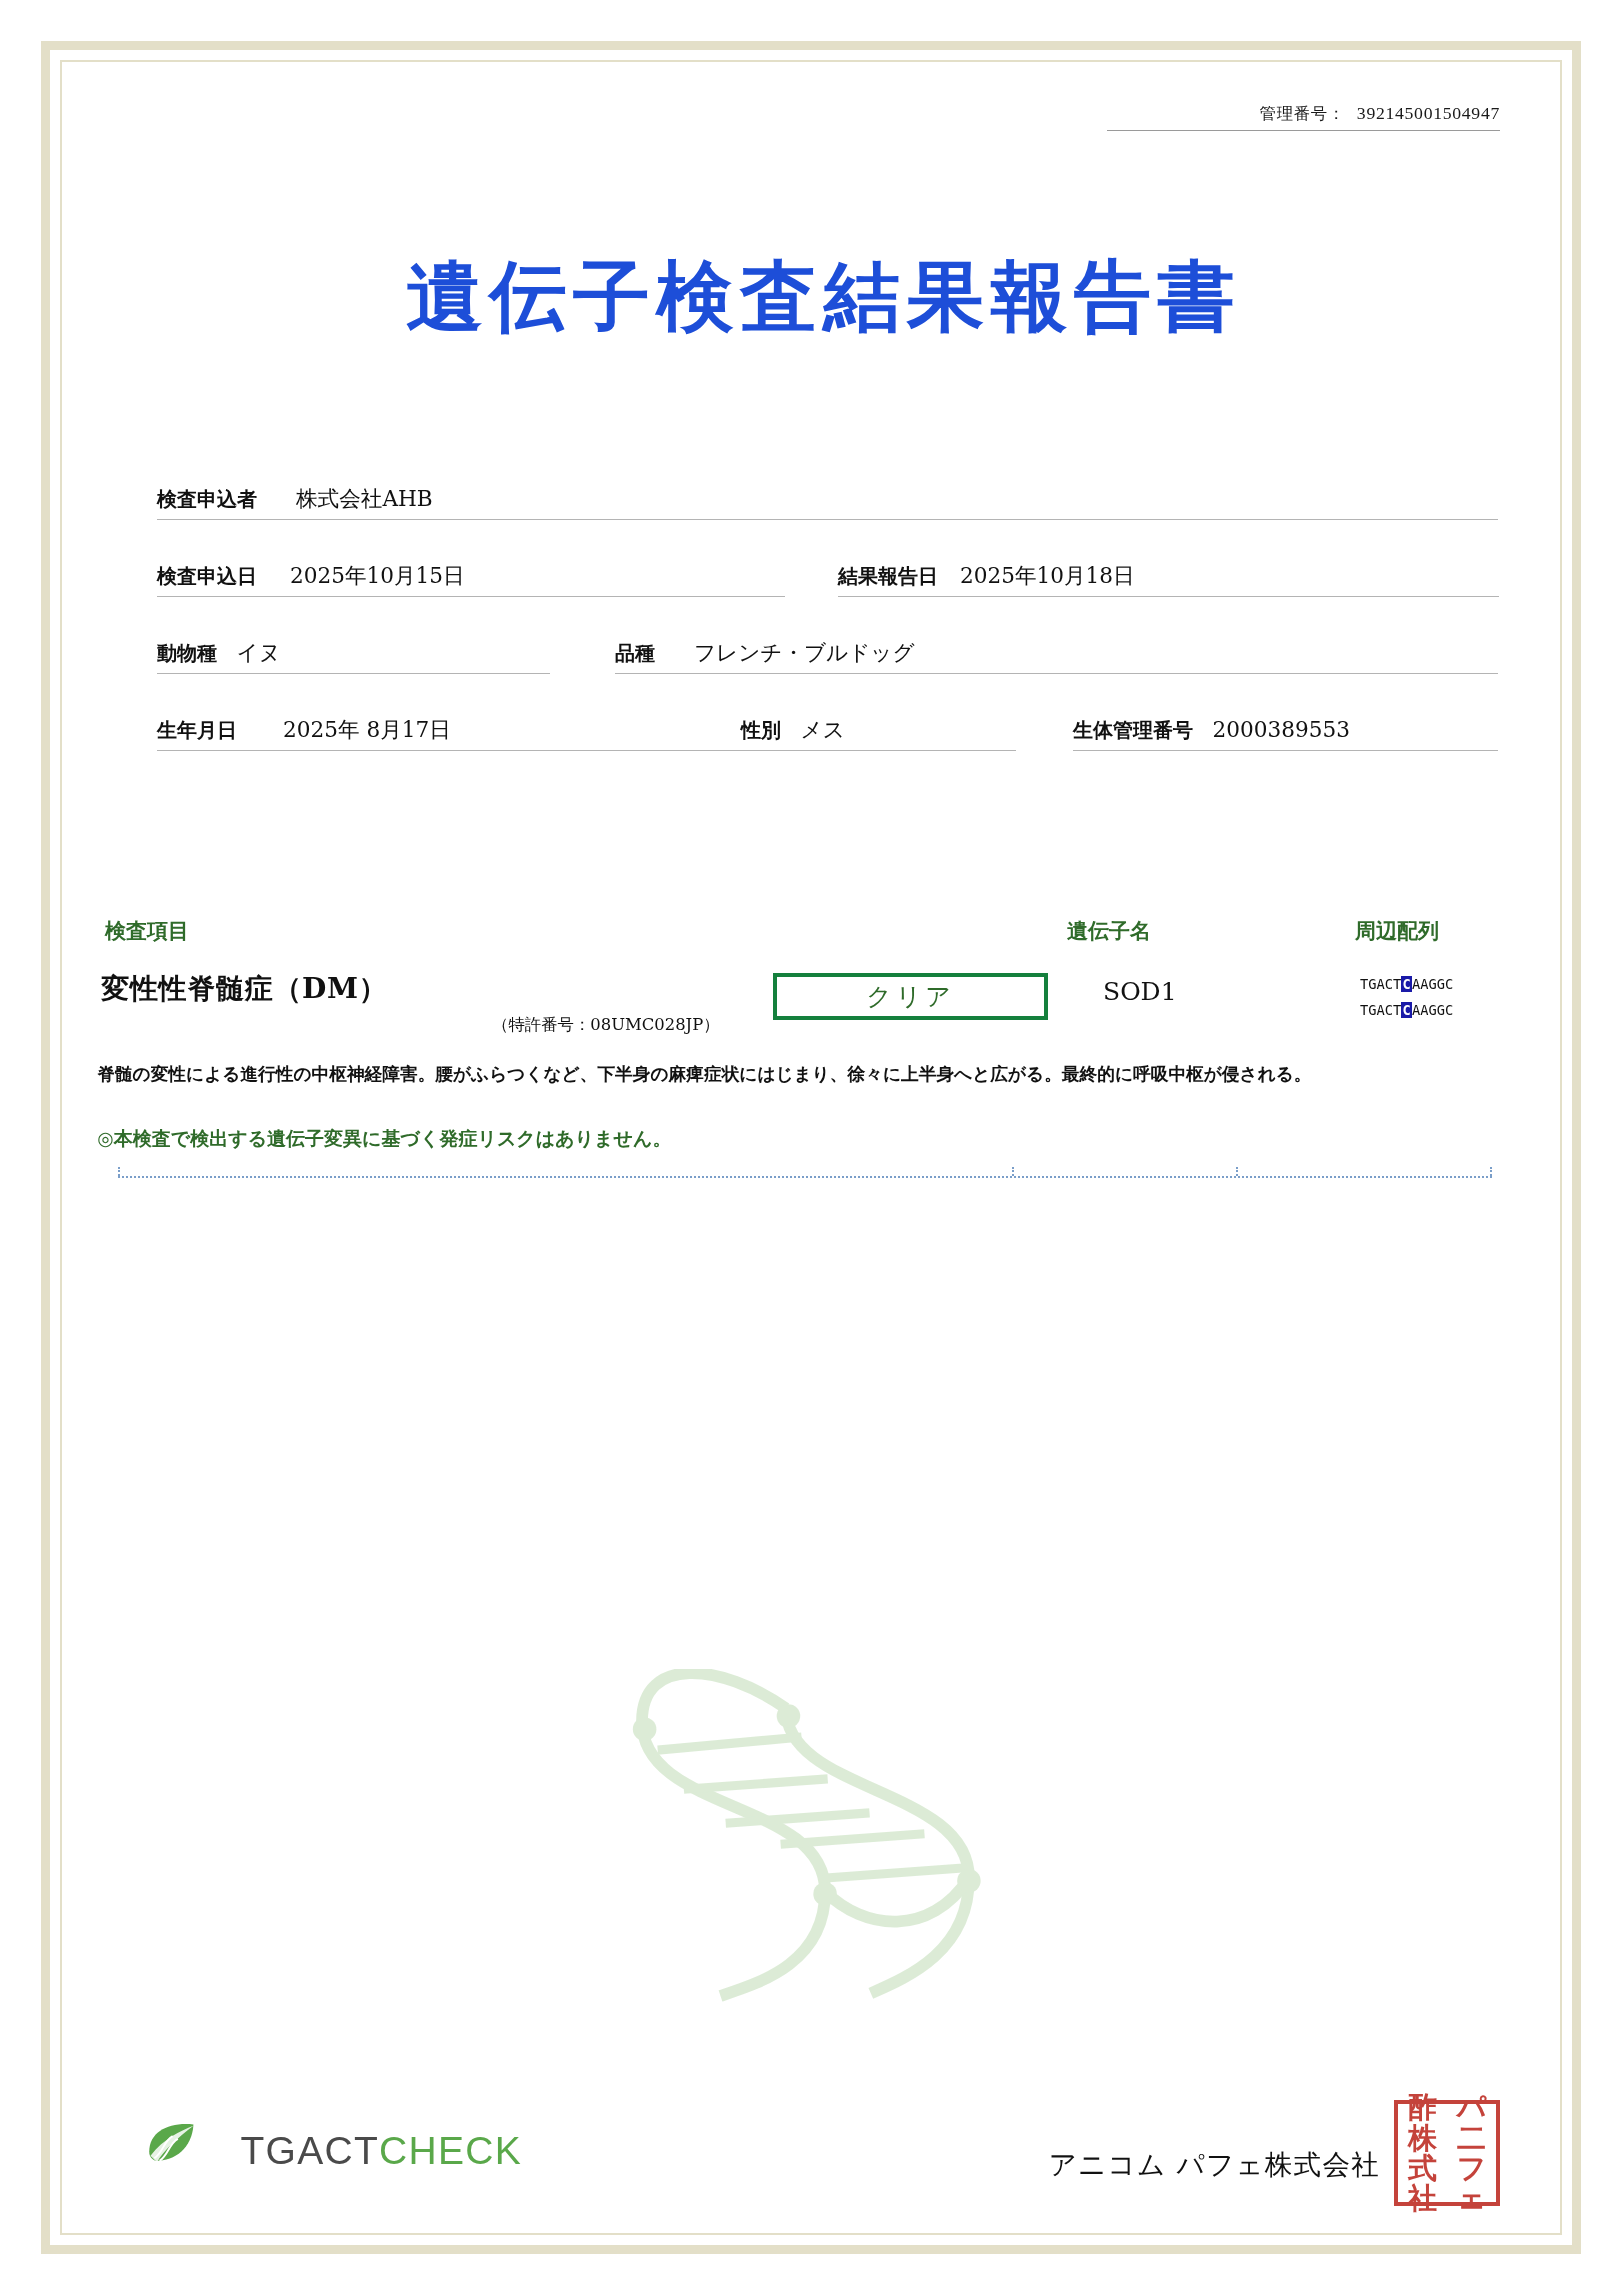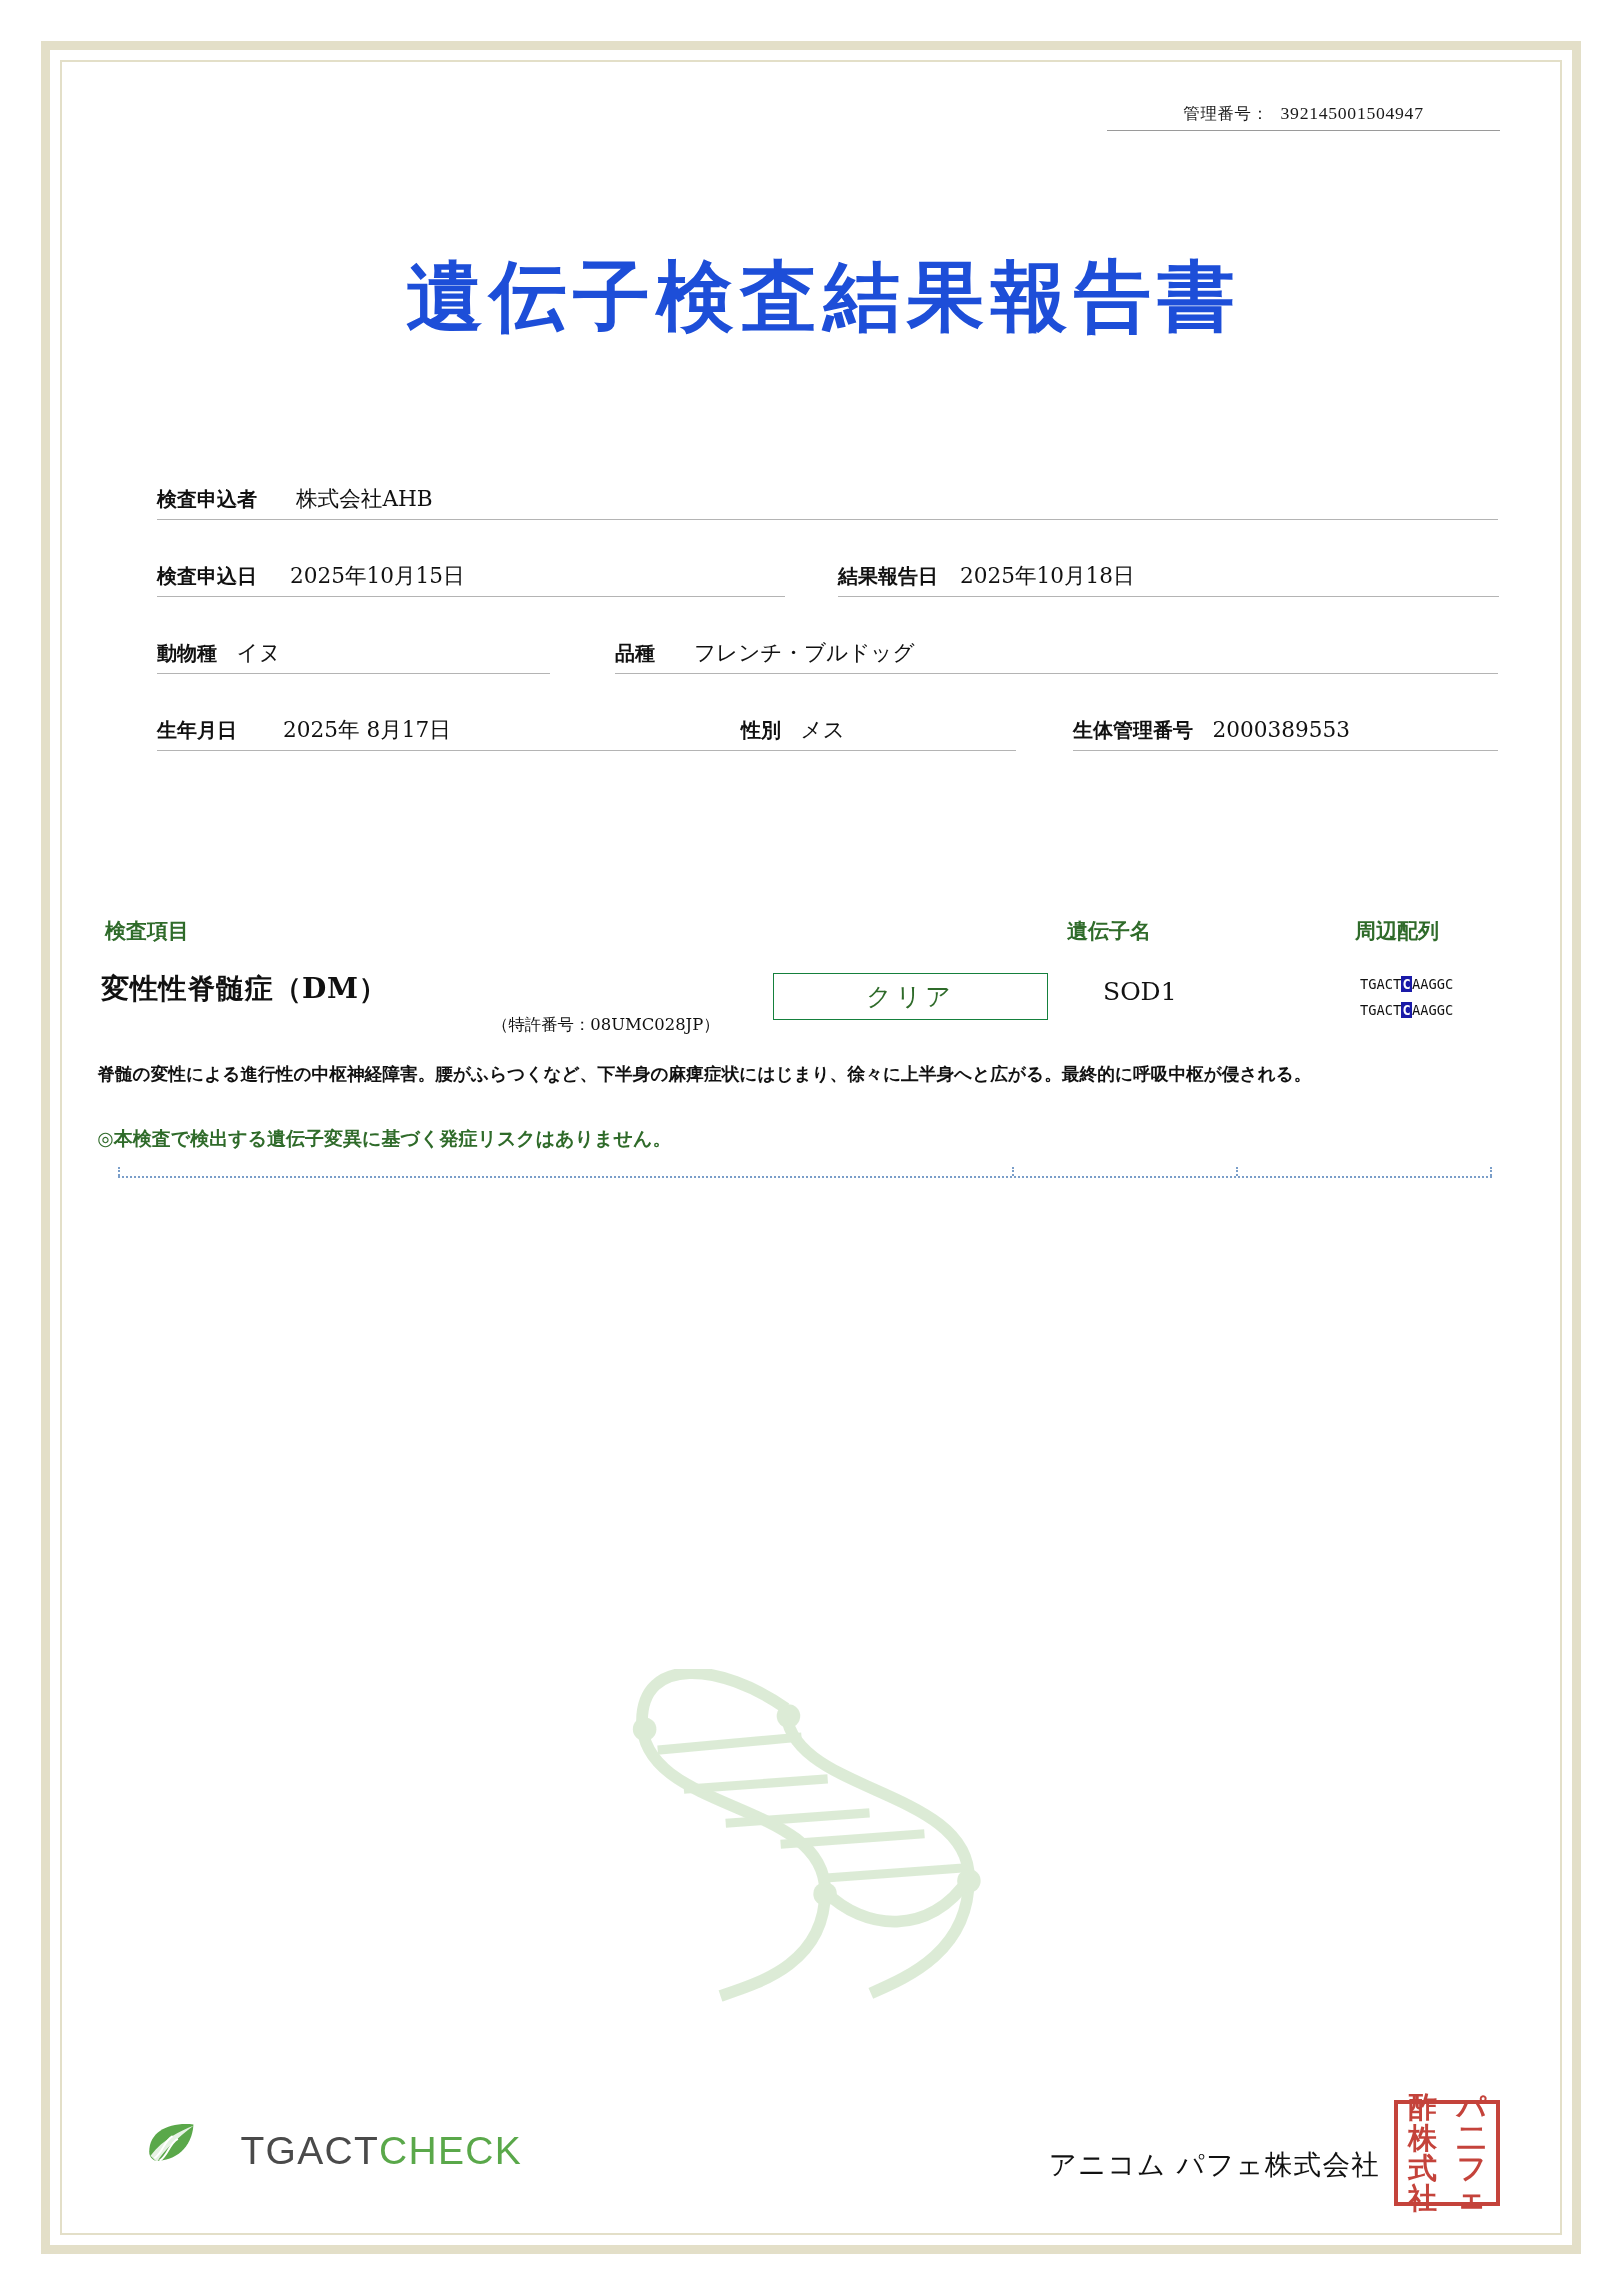--- a/index.html
+++ b/index.html
@@ -51,21 +51,21 @@
     width: 1439px;
     height: 2138px;
   }
 
   
   .mgmt-row {
     position: absolute;
     right: 31px;
     top: 23.6px;
     width: 393px;
-    text-align: center;
+    text-align: right;
     border-bottom: 1.3px solid #9a9a9a;
     padding-bottom: 5.2px;
   }
   .mgmt-label {
     font-size: 16.4px;
     letter-spacing: 0.7px;
     color: #1a1a1a;
   }
   .mgmt-value {
     font-size: 17.7px;
@@ -166,21 +166,21 @@
     font-size: 16.4px;
     font-family: "DejaVu Serif", serif;
     color: #111;
   }
   .result-box {
     position: absolute;
     left: 681px;
     top: 6.5px;
     width: 275px;
     height: 47px;
-    border: 1px solid #15803d;
+    border: 4px solid #15803d;
     display: flex;
     align-items: center;
     justify-content: center;
     box-sizing: border-box;
   }
   .result-box span {
     font-size: 25px;
     color: #2f6b2a;
     letter-spacing: 3.9px;
     font-family: "DejaVu Serif", serif;

